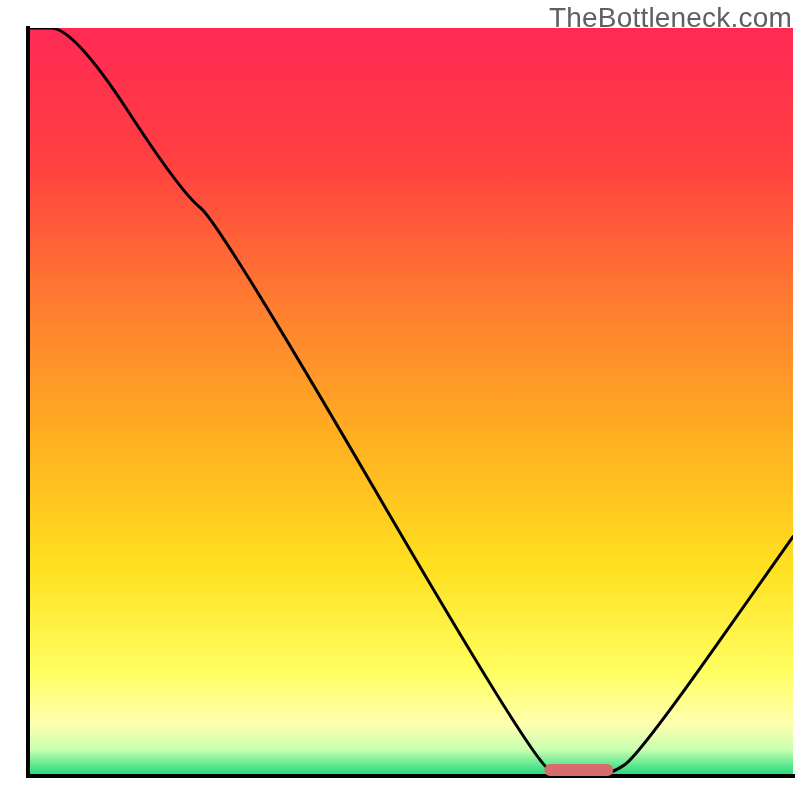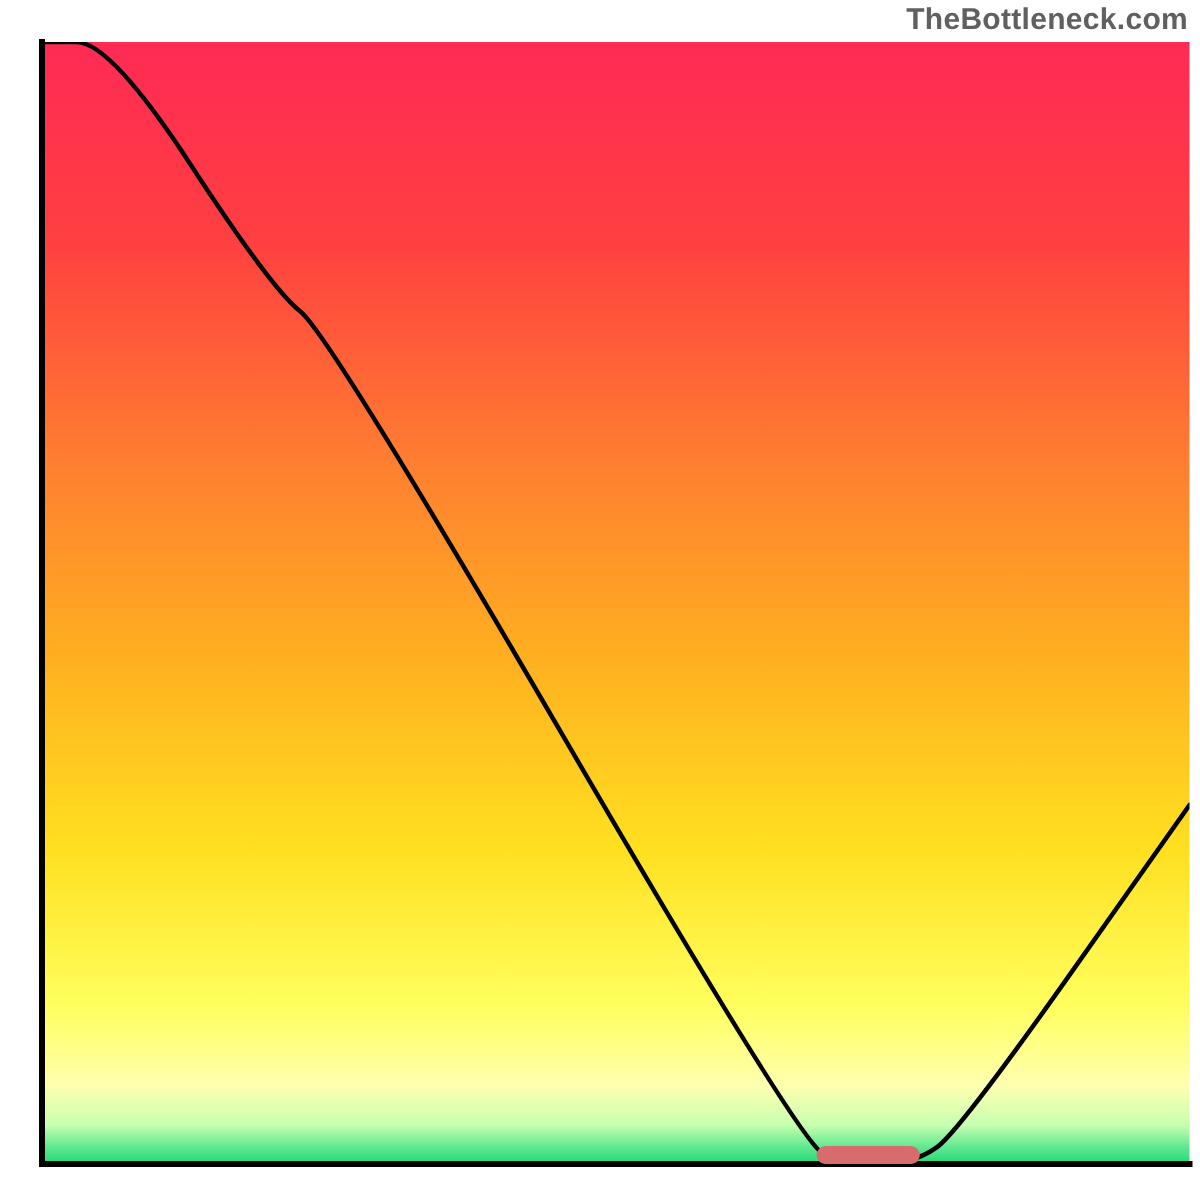--- a/index.html
+++ b/index.html
@@ -14,22 +14,22 @@
   .chart-wrap {
     position: relative;
     width: 800px;
     height: 800px;
   }
   .watermark {
     position: absolute;
     top: 2px;
     right: 8px;
     color: #606060;
-    font-size: 20px;
-    font-weight: 700;
+    font-size: 28px;
+    font-weight: 400;
     letter-spacing: 0.2px;
     z-index: 5;
   }
   svg {
     display: block;
     position: absolute;
     top: 0;
     left: 0;
   }
 </style>

